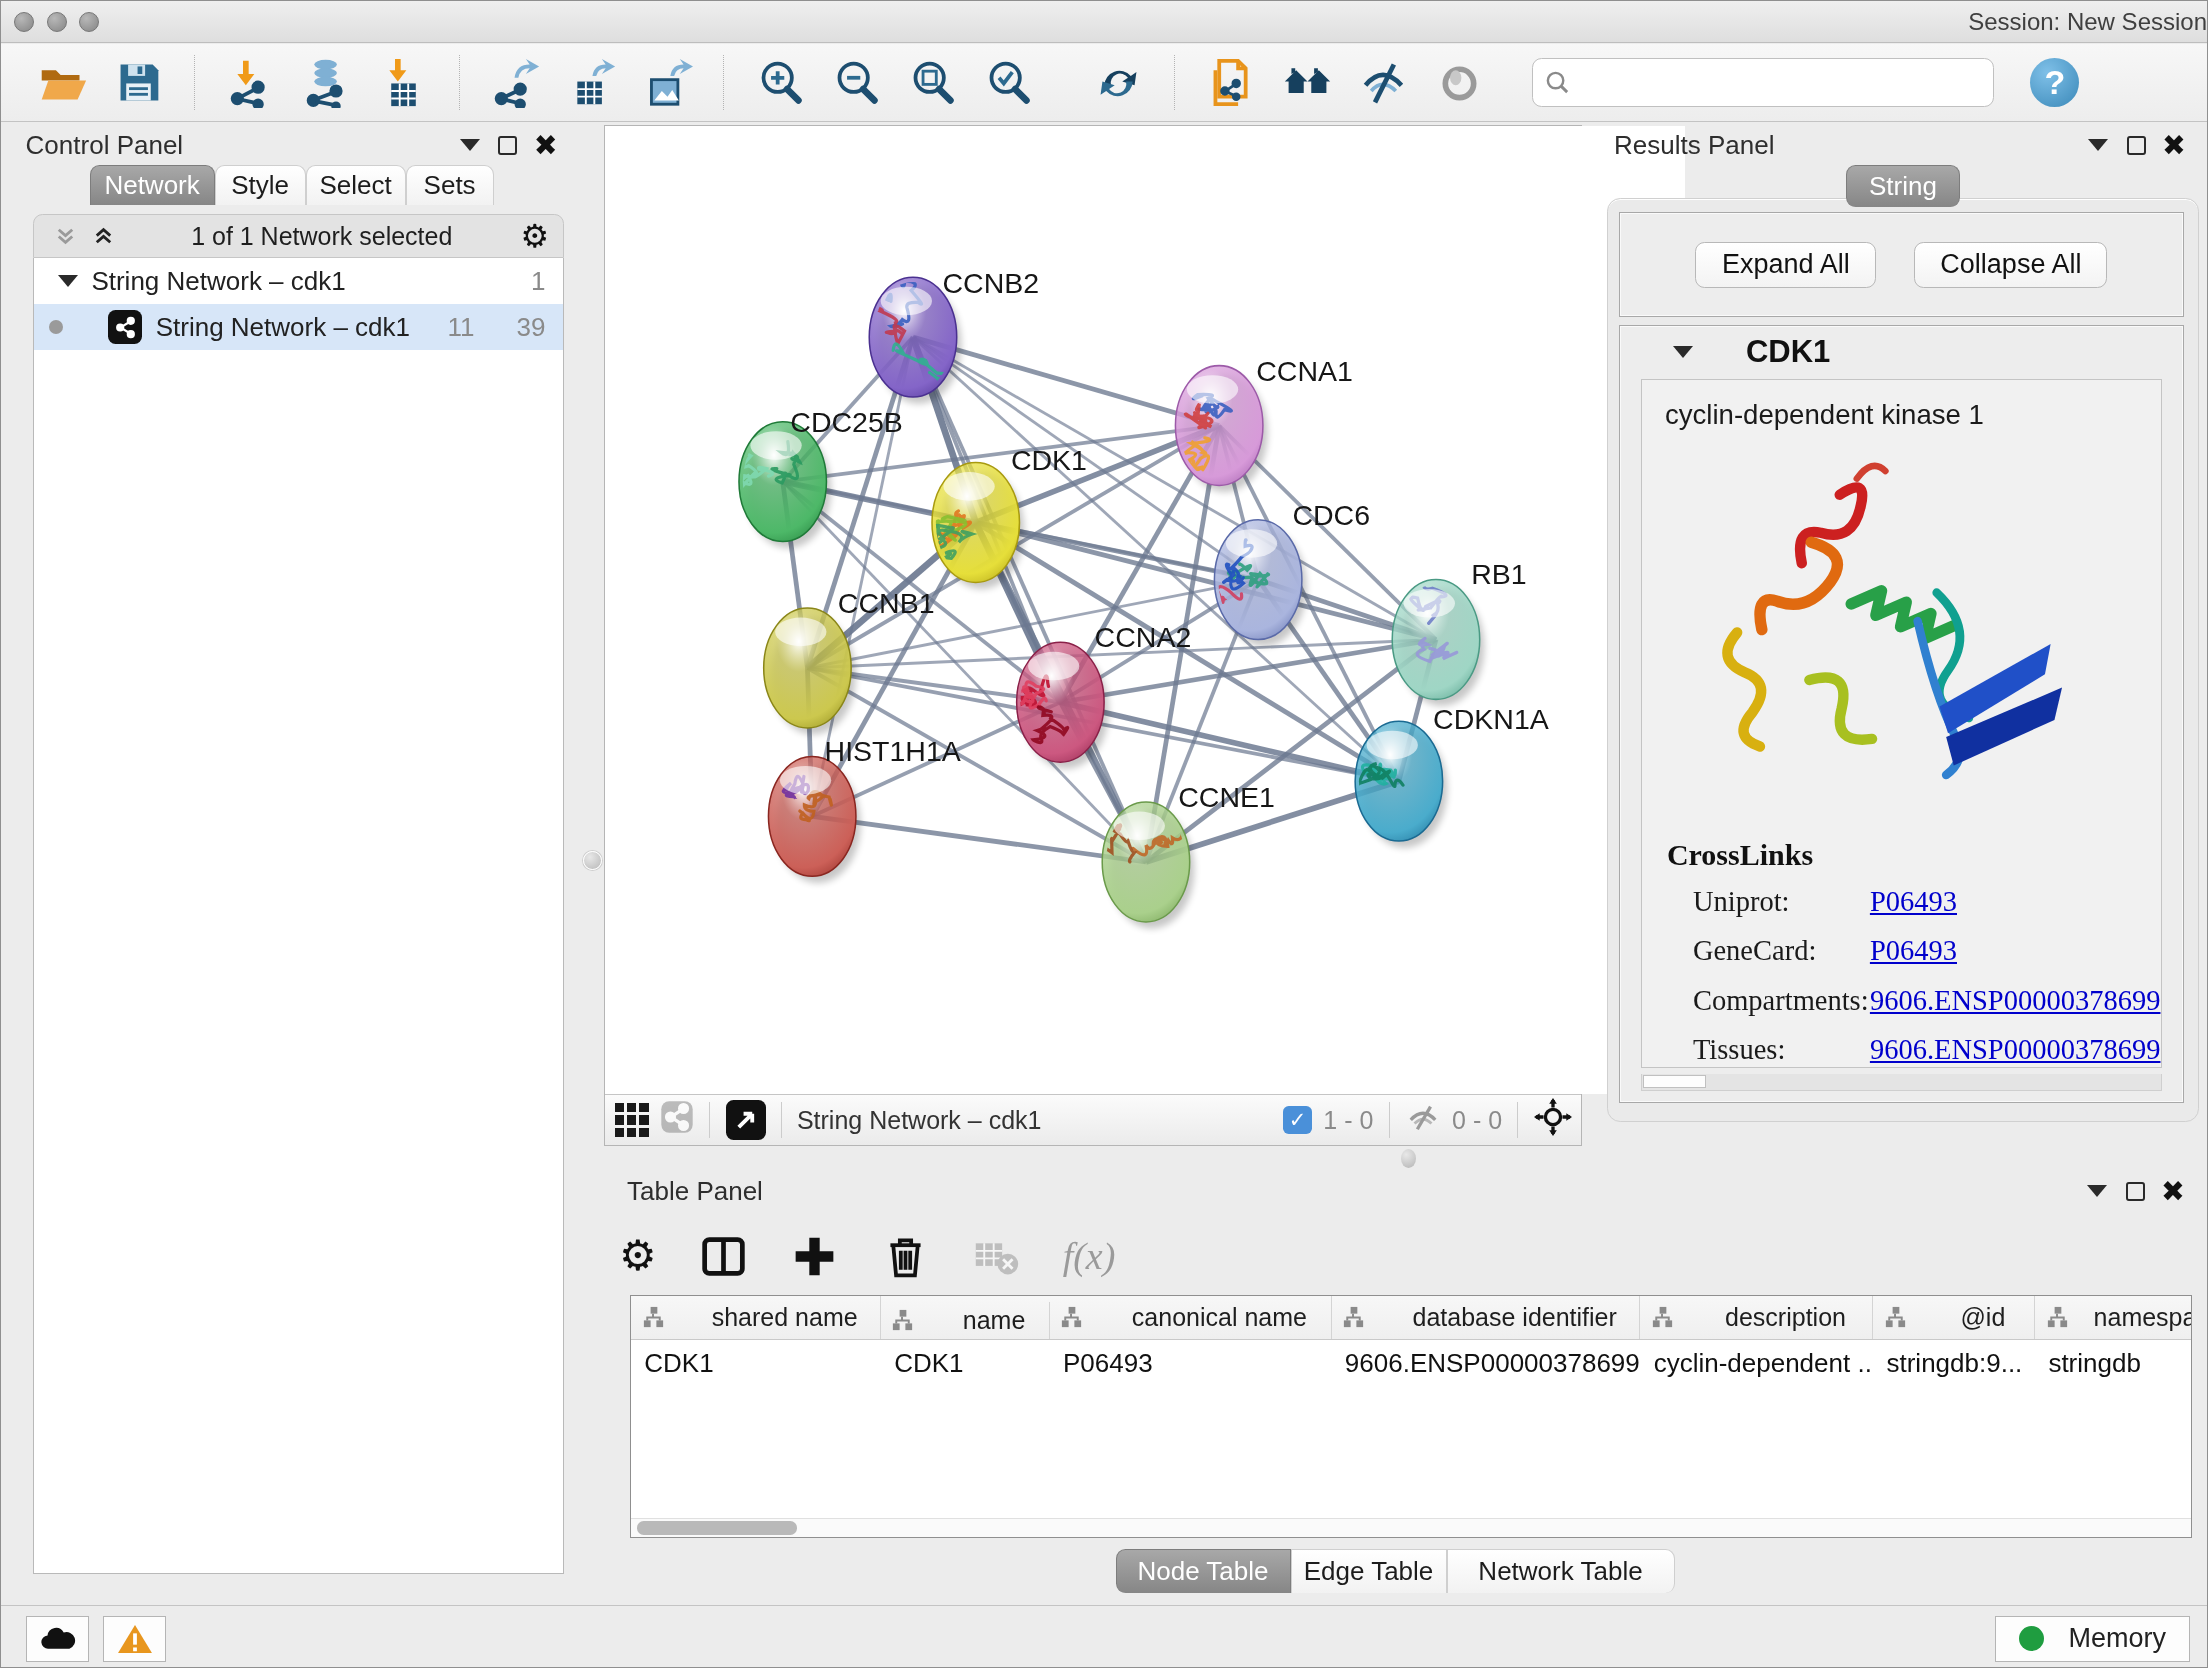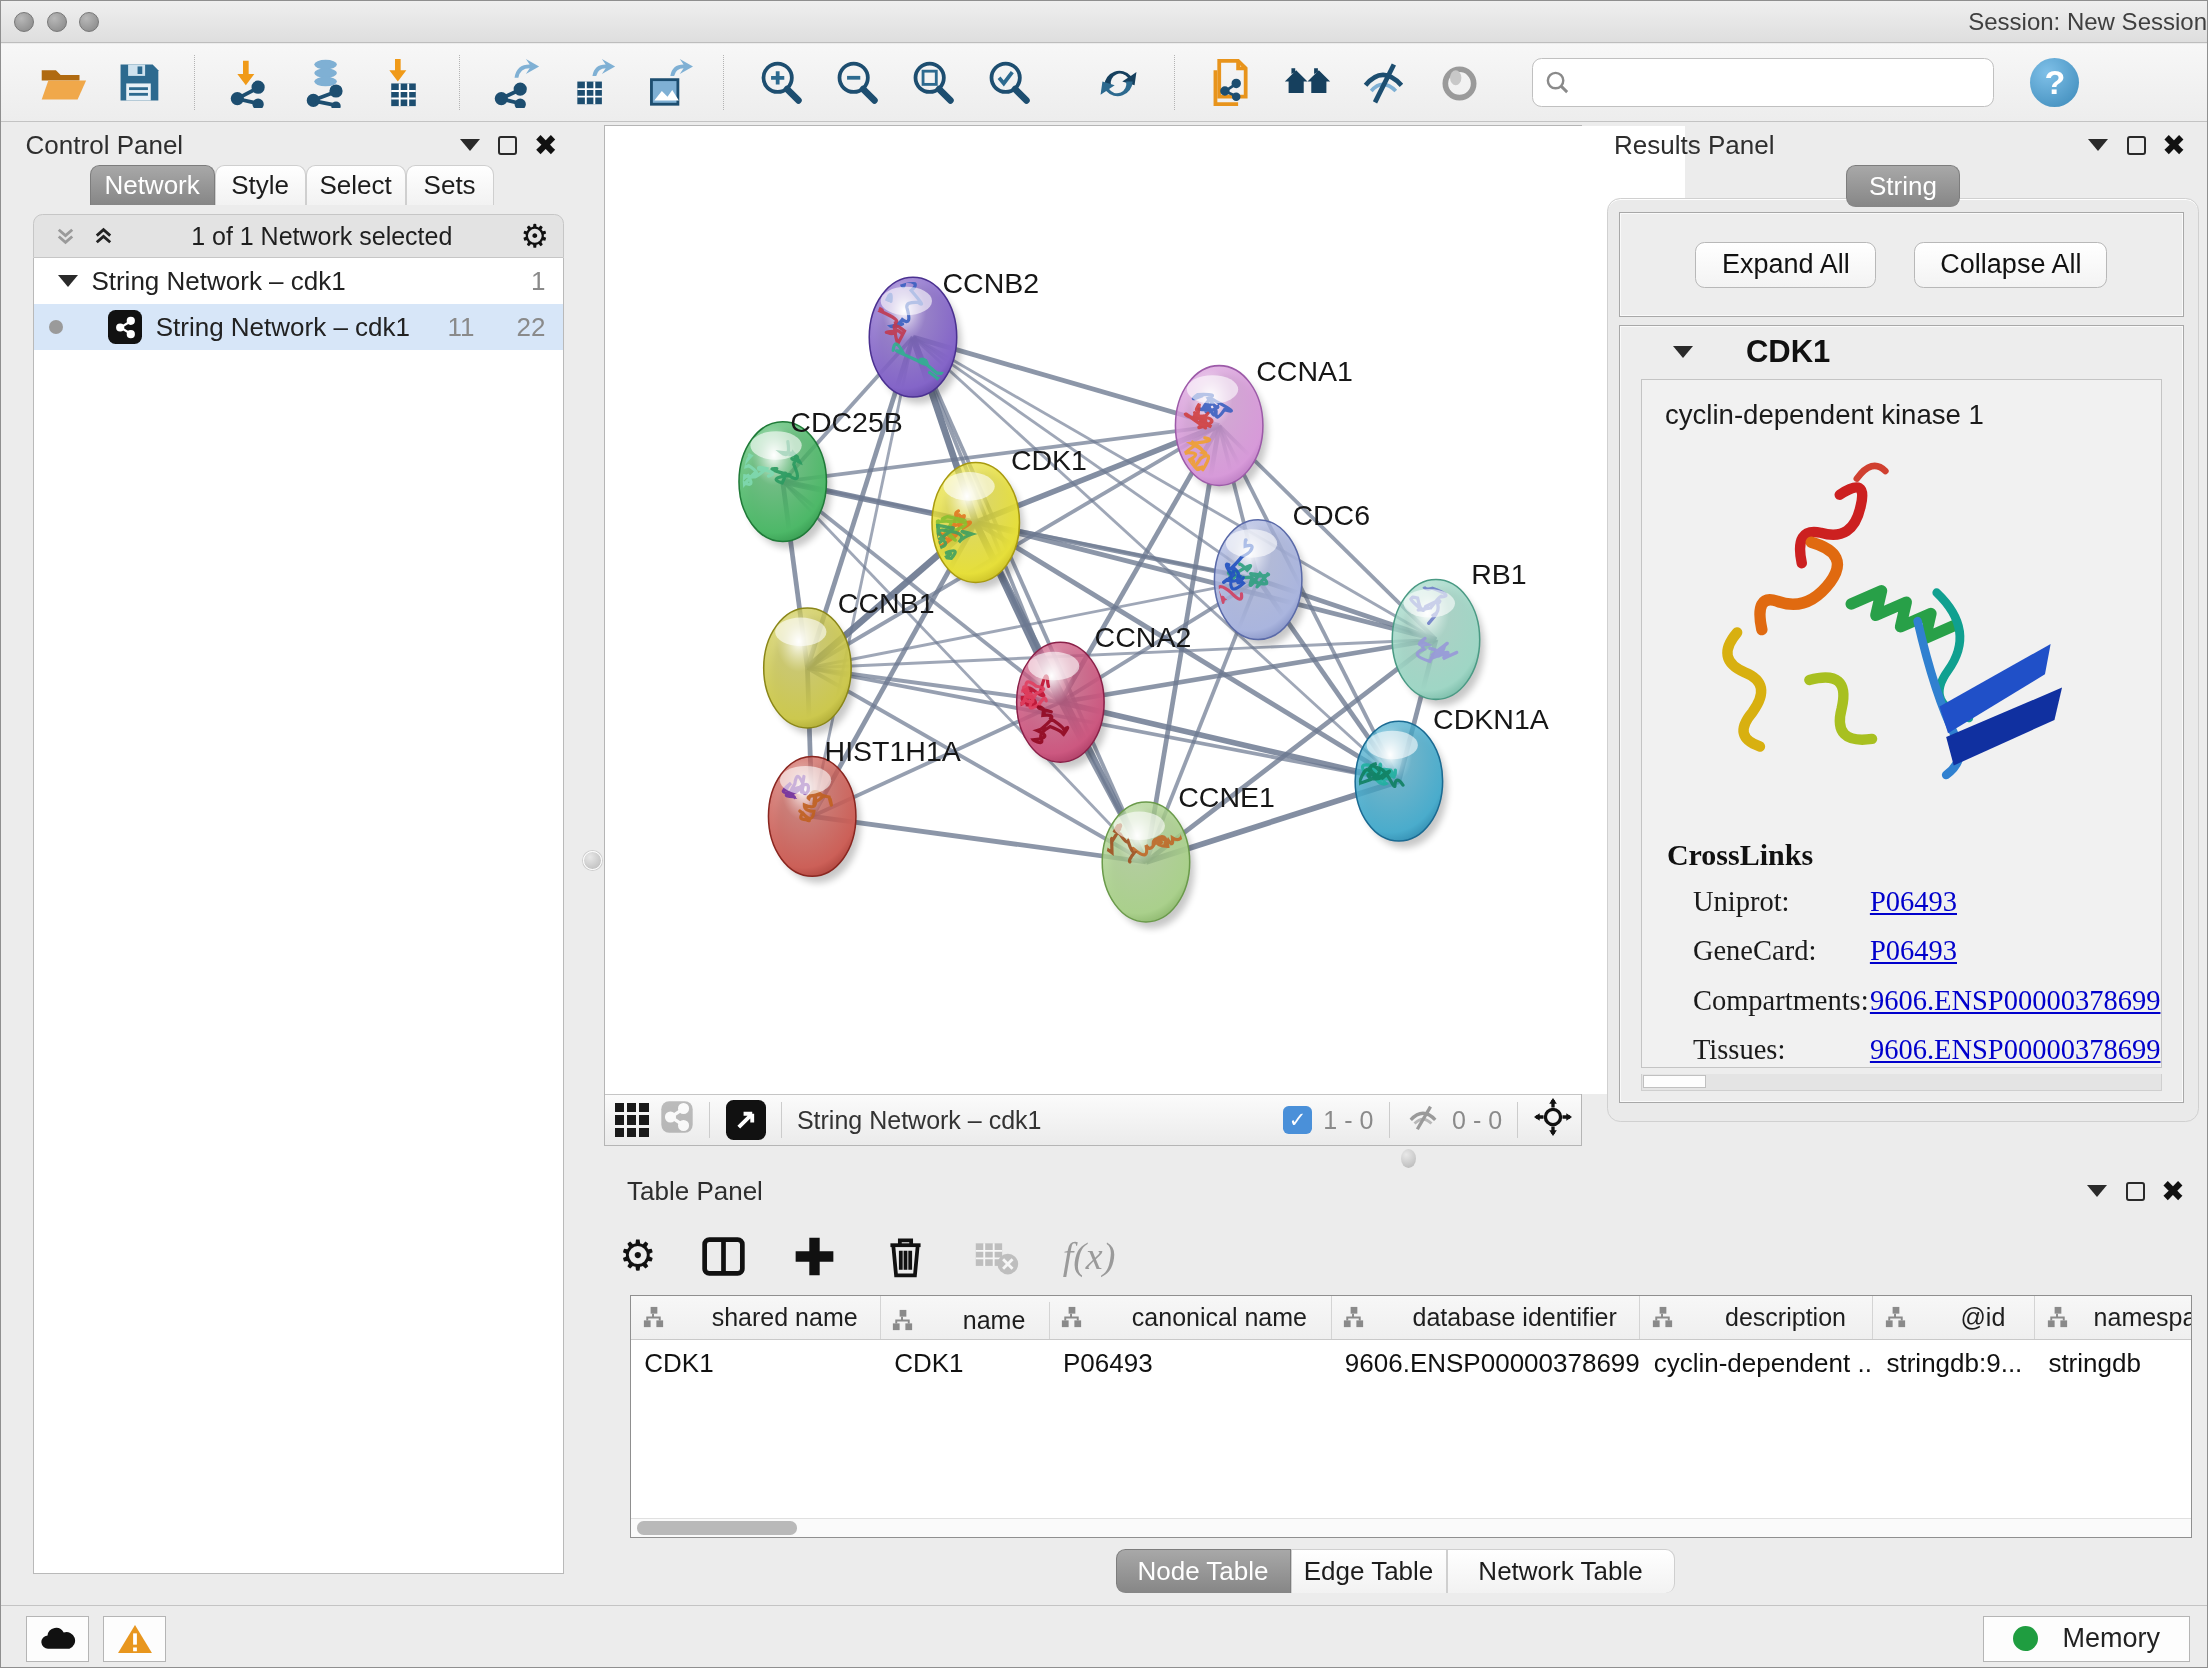--- a/index.html
+++ b/index.html
@@ -124,21 +124,21 @@
   .tbl-body{flex:1;}
   .tbl-scroll{height:19px;border-top:1px solid #e0e0e0;background:#fafafa;display:flex;align-items:center;}
   .tbl-scroll .thumb{width:160px;height:13.3px;margin-left:5.7px;border-radius:6.7px;background:#b9b9b9;}
   .tp-tabs{position:absolute;left:0;width:1628px;top:380px;display:flex;justify-content:center;}
   
   .statusbar{position:absolute;left:0;top:1604px;width:100%;height:65px;background:#ececec;
     border-top:1px solid #c4c4c4;}
   .sb-btn{position:absolute;top:9.5px;width:63px;height:46px;background:#fdfdfd;border:1px solid #b5b5b5;
     display:flex;align-items:center;justify-content:center;cursor:pointer;}
   .memory-btn{position:absolute;right:17px;top:9.5px;height:46px;background:#fdfdfd;
-    border:1px solid #b5b5b5;display:flex;align-items:center;gap:24px;padding:0 29px;
+    border:1px solid #b5b5b5;display:flex;align-items:center;gap:24px;padding:0 23px;
     font-size:27px;cursor:pointer;}
   .memdot{width:25px;height:25px;border-radius:50%;background:#1f9d40;}
   .gear{font-size:32px;color:#111;line-height:1;}
 </style>
 </head>
 <body>
 
 <div class="screen">
 
   <div class="titlebar">
@@ -380,21 +380,21 @@
                 <circle cx="7" cy="13" r="3.4"></circle>
                 <circle cx="19" cy="5.5" r="3.4"></circle>
                 <circle cx="19" cy="20.5" r="3.4"></circle>
                 <path d="M9 12 L17 7 M9 14 L17 19" fill="none"></path>
               </g>
             </svg>
         </span>
         <span>String Network – cdk1</span>
         <span class="cnt">
           <span>11</span>
-          <span>22</span>
+          <span>39</span>
         </span>
       </div>
     </div>
   </div>
 
   <div class="vsplit" style="left:580px;height:1023px;">
     <div class="knob" style="top:728px;"></div>
   </div>
   <div class="vsplit" style="left:1573px;height:1023px;">
     <div class="knob" style="top:514px;"></div>

